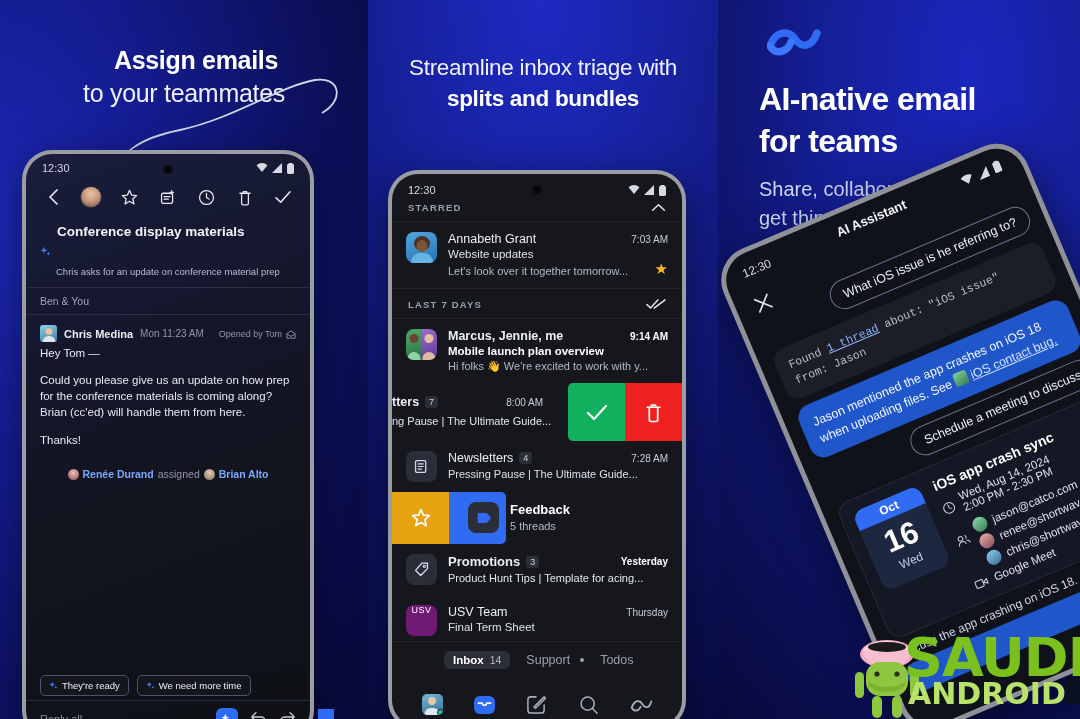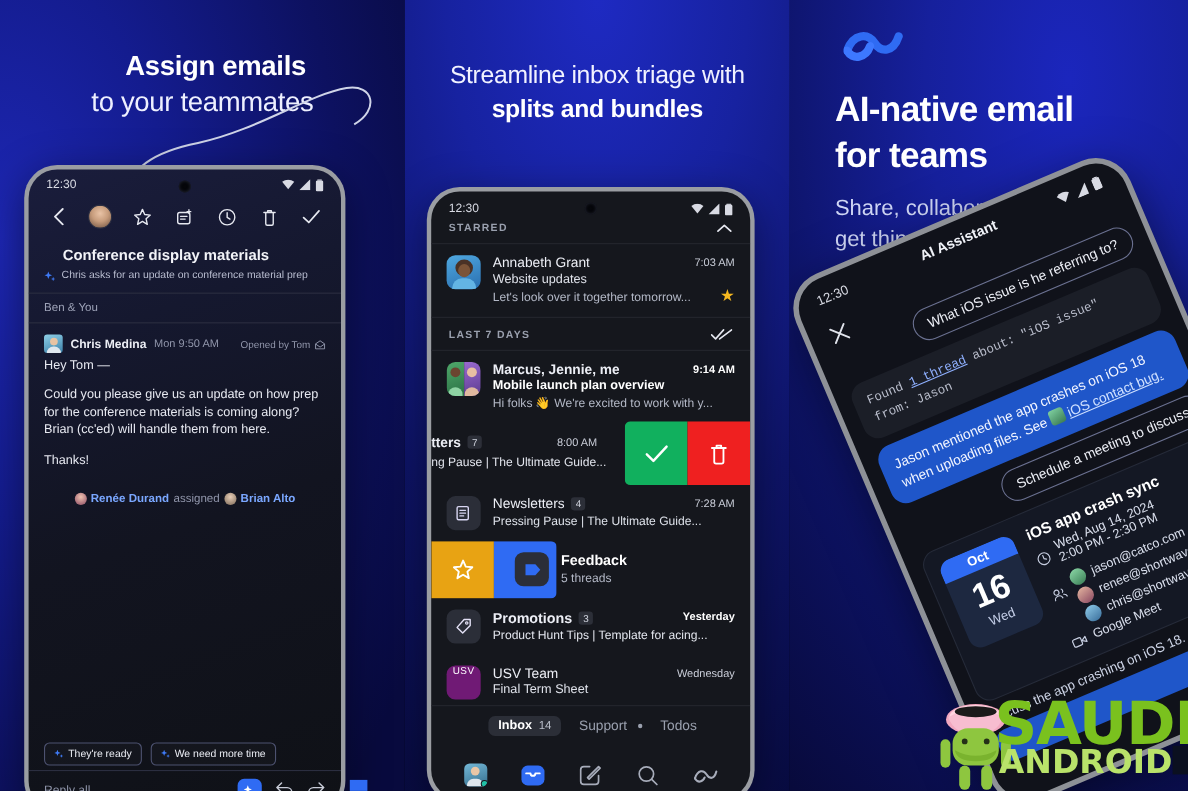--- a/index.html
+++ b/index.html
@@ -68,21 +68,21 @@
   .statusbar .right { display:flex; gap:4px; align-items:center; }
   .sb-ico { display:block; }
   .punch { position:absolute; left:50%; top:10px; transform:translateX(-50%); width:11px; height:11px; border-radius:50%; background:#05060a; box-shadow: inset 0 0 3px #2a2d3c; }
 
   .p1-toolbar { display:flex; align-items:center; gap:0; padding: 6px 12px 10px 12px; justify-content:space-between; }
   .p1-toolbar .tb { width:30px; height:30px; display:flex; align-items:center; justify-content:center; }
   .avatar-tb { width:22px;height:22px;border-radius:50%; background: radial-gradient(circle at 50% 35%, #e9c3a6 0%, #c79c7c 45%, #6b4f3e 100%); border:1px solid #2c2f42; overflow:hidden;}
 
   .p1-subject { color:#f2f3f8; font-size: 13.5px; font-weight:600; padding: 2px 14px 0 31px; }
   .p1-aisum { display:flex; gap:5px; align-items:flex-start; padding: 6px 14px 9px 14px; }
-  .p1-aisum .t { color:#b9bdd0; font-size:9.5px; line-height:12px;}
+  .p1-aisum .t { color:#b9bdd0; font-size:9.5px; line-height:12px;margin-top:21px;}
   .p1-divider { height:1px; background:#2b2e40; }
   .p1-participants { color:#9ea3b8; font-size:10.5px; padding: 7px 14px; }
 
   .p1-msg { padding: 10px 14px 0 14px; }
   .p1-msg-head { display:flex; align-items:center; gap:7px; }
   .p1-ava { width:17px; height:17px; border-radius:3px; background:linear-gradient(160deg,#8fd0e8,#3b7fa8); position:relative; overflow:hidden; flex:0 0 auto;}
   .p1-ava::after{content:"";position:absolute;left:50%;top:3px;transform:translateX(-50%);width:7px;height:7px;border-radius:50%;background:#e8c3a3;}
   .p1-ava::before{content:"";position:absolute;left:50%;bottom:0;transform:translateX(-50%);width:13px;height:6px;border-radius:6px 6px 0 0;background:#dfe7ee;}
   .p1-name { color:#eceef5; font-size:11px; font-weight:600;}
   .p1-time { color:#9196ab; font-size:10px;}
@@ -264,21 +264,21 @@
         </div>
 
         <div class="p1-divider"></div>
         <div class="p1-participants">Ben &amp; You</div>
         <div class="p1-divider"></div>
 
         <div class="p1-msg">
           <div class="p1-msg-head">
             <div class="p1-ava"></div>
             <span class="p1-name">Chris Medina</span>
-            <span class="p1-time">Mon 9:50 AM</span>
+            <span class="p1-time">Mon 11:23 AM</span>
             <span class="p1-opened">
               <span>Opened by Tom</span>
               <svg width="10" height="9" viewBox="0 0 12 11">
                   <path d="M1 10 V4.4 L6 1 L11 4.4 V10 Z M1 4.6 L6 8 L11 4.6" fill="none" stroke="#9196ab" stroke-width="1.1" stroke-linejoin="round"></path>
                 </svg>
             </span>
           </div>
           <div class="p1-greet">Hey Tom —</div>
           <div class="p1-body">Could you please give us an update on how prep for the conference materials is coming along? Brian (cc'ed) will handle them from here.</div>
           <div class="p1-thanks">Thanks!</div>
@@ -500,21 +500,21 @@
           </div>
         </div>
 
         <div class="p2-row">
           <div class="p2-av" style="background:#701a75;display:flex;align-items:flex-start;justify-content:center;color:#fff;font-size:9px;font-weight:400;letter-spacing:.5px;">
             <span>USV</span>
           </div>
           <div class="p2-col">
             <div class="p2-top">
               <span class="p2-from">USV Team</span>
-              <span class="p2-when">Wednesday</span>
+              <span class="p2-when">Thursday</span>
             </div>
             <div class="p2-subj">Final Term Sheet</div>
           </div>
         </div>
 
         <div class="p2-tabs">
           <div class="tab-pill">
             <span class="n">Inbox</span>
             <span class="c">14</span>
           </div>

